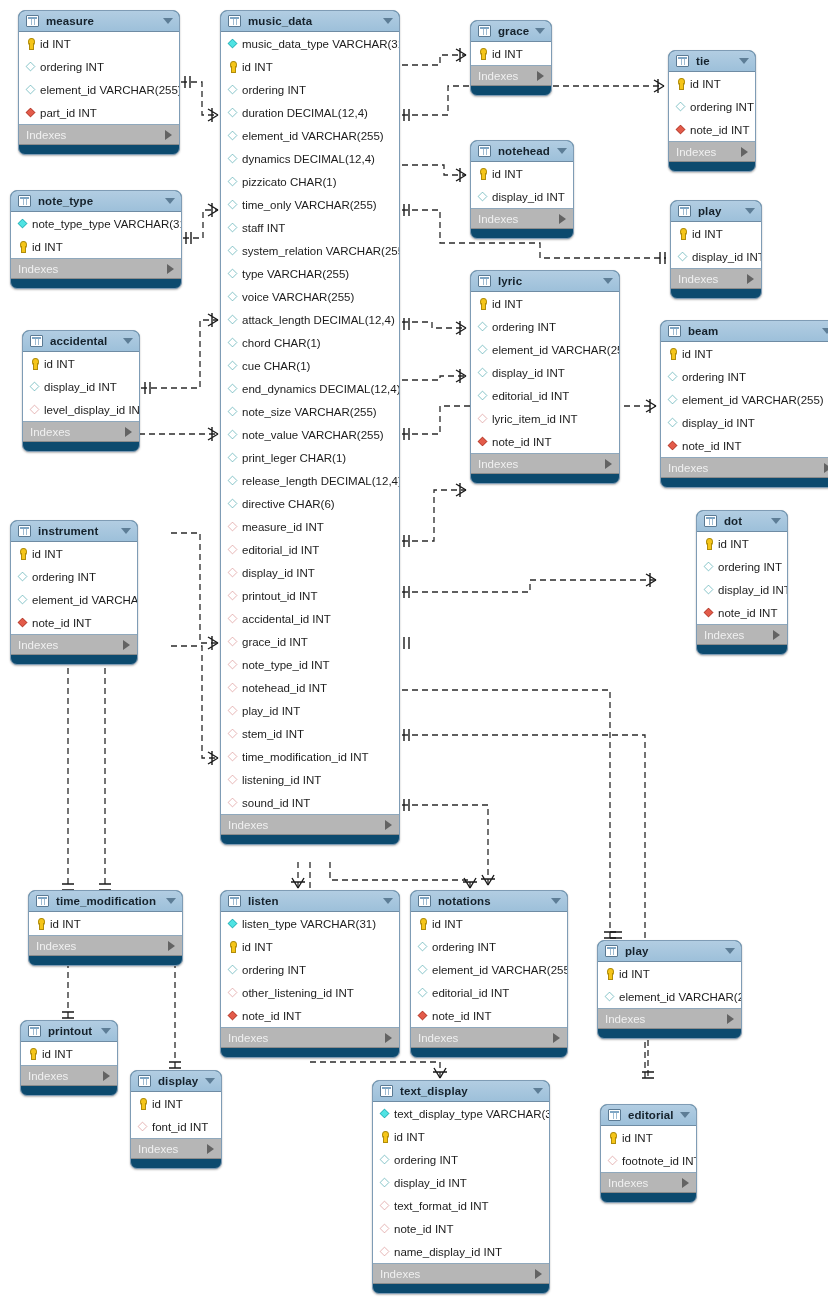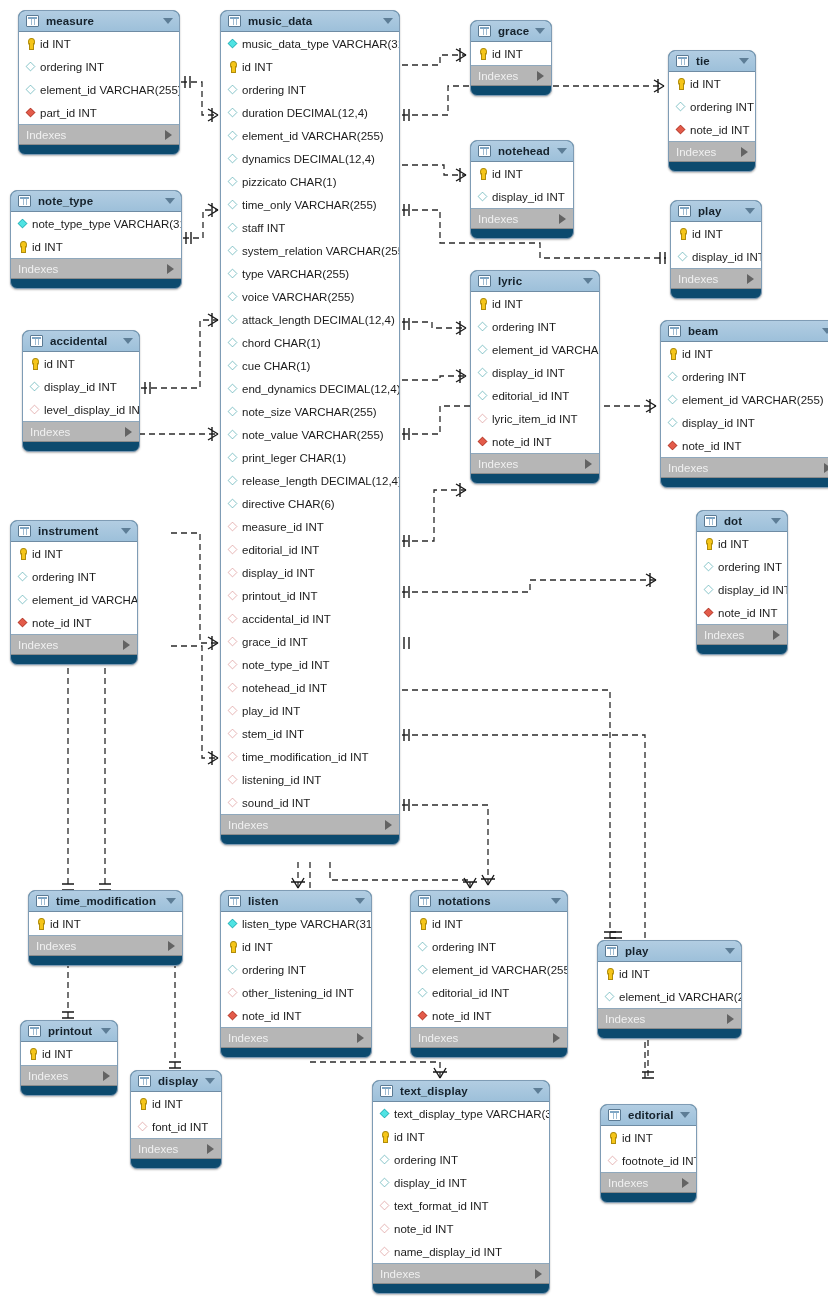--- a/index.html
+++ b/index.html
@@ -562,21 +562,21 @@
         <div class="col">
           <span class="gly dia pink"></span>
           <span>level_display_id INT</span>
         </div>
       </div>
       <div class="tbl-idx">
         <span class="idx-label">Indexes</span>
         <span class="idx-arrow"></span>
       </div>
     </div>
-    <div class="tbl" style="left: 470px; top: 270px; width: 130px;">
+    <div class="tbl" style="left: 470px; top: 270px; width: 150px;">
       <div class="tbl-hdr">
         <span class="tbl-icon"></span>
         <span class="tbl-title">lyric</span>
         <span class="tbl-caret"></span>
       </div>
       <div class="tbl-body">
         <div class="col">
           <span class="gly pk"></span>
           <span>id INT</span>
         </div>
@@ -711,21 +711,21 @@
         <div class="col">
           <span class="gly pk"></span>
           <span>id INT</span>
         </div>
       </div>
       <div class="tbl-idx">
         <span class="idx-label">Indexes</span>
         <span class="idx-arrow"></span>
       </div>
     </div>
-    <div class="tbl" style="left: 220px; top: 890px; width: 152px;">
+    <div class="tbl" style="left: 220px; top: 890px; width: 180px;">
       <div class="tbl-hdr">
         <span class="tbl-icon"></span>
         <span class="tbl-title">listen</span>
         <span class="tbl-caret"></span>
       </div>
       <div class="tbl-body">
         <div class="col">
           <span class="gly dia cyan"></span>
           <span>listen_type VARCHAR(31)</span>
         </div>

